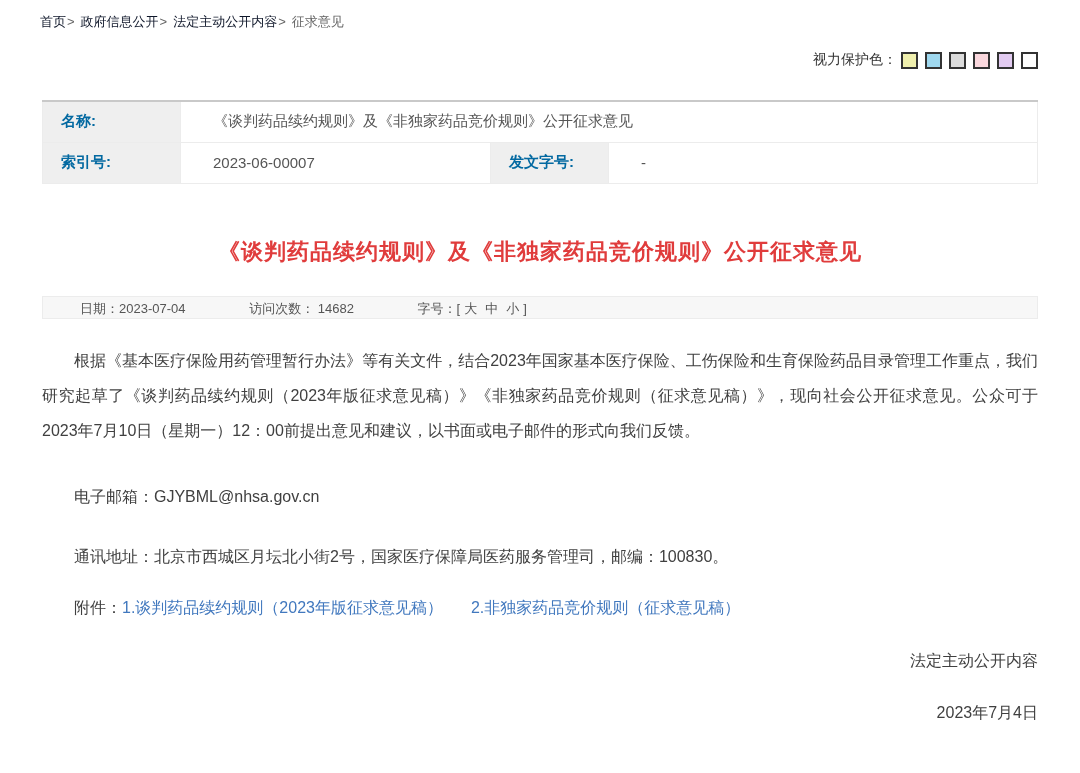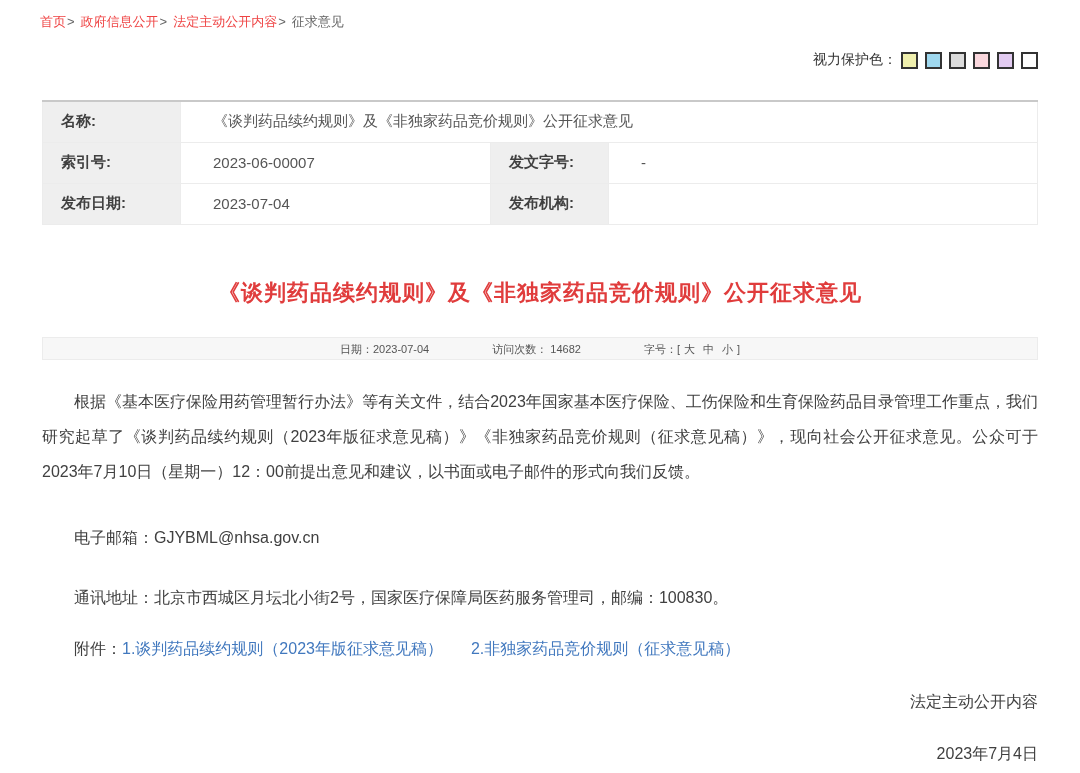--- a/index.html
+++ b/index.html
@@ -1,42 +1,42 @@
 <!DOCTYPE html>
 <html><head>
 <meta charset="utf-8">
 <style>
   * { margin:0; padding:0; box-sizing:border-box; }
   html,body { width:1080px; height:773px; background:#ffffff; overflow:hidden;
     font-family:"Liberation Sans","DejaVu Sans",sans-serif; }
 
   .breadcrumb { margin:13px 0 0 40px; font-size:13px; color:#666; }
-  .breadcrumb a { color:#ef4444; text-decoration:none; }
+  .breadcrumb a { color:#0f172a; text-decoration:none; }
   .breadcrumb .sep { color:#666; margin:0 6px 0 1px; }
 
   .eye-row { margin:20px 42px 0 0; display:flex; justify-content:flex-end; align-items:center;
     font-size:14px; color:#333; }
   .eye-row .swatches { display:flex; gap:7px; margin-left:4px; }
   .swatch { width:17px; height:17px; border:2px solid #333; display:inline-block; cursor:pointer; }
 
   .container { width:996px; margin:0 auto 0 42px; }
 
   table.info-table { width:996px; margin-top:31px; border-collapse:collapse;
     border:1px solid #ececec; border-top:2px solid #c9c9c9; }
   table.info-table td { height:41px; font-size:15px; border:1px solid #ececec; }
-  td.lbl { background:#efefef; color:#404040; font-weight:bold; padding-left:18px; width:138px; }
+  td.lbl { background:#efefef; color:#0369a1; font-weight:bold; padding-left:18px; width:138px; }
   td.lbl2 { width:118px;margin-left:37px; }
   td.val { color:#555; padding-left:32px; }
   td.val1 { width:310px; }
 
   h1.doc-title { margin-top:53px; text-align:center; font-size:22px; font-weight:bold;
     color:#e03c3c; letter-spacing:1px; }
 
   .meta-bar { margin-top:29px; height:23px; line-height:23px; background:#f7f7f7;
-    border:1px solid #ececec; text-align:center; font-size:11px; color:#555; }
+    border:1px solid #ececec; text-align:left; font-size:13px; color:#555;padding-left:7px; }
   .meta-bar .meta-item { margin:0 30px; }
   .meta-bar .fs-btn { cursor:pointer; margin:0 4px; color:#555; }
 
   .article { margin-top:24px; font-size:16px; color:#404040; }
   .article p.body-para { text-indent:2em; line-height:35px; text-align:justify; }
   .article .line { margin-top:39px; padding-left:2em; }
   .attach-block { margin-top:30px; padding-left:2em; display:flex;text-align:center; }
   .attach-links { display:flex; flex-direction:row; gap:28px; }
   .attach-links a { color:#4178be; text-decoration:none; cursor:pointer; }
   .sign-block { margin-top:32px; text-align:right; }
@@ -68,26 +68,20 @@
         <tr>
       <td class="lbl">名称:</td>
       <td class="val" colspan="3">《谈判药品续约规则》及《非独家药品竞价规则》公开征求意见</td>
     </tr>
     <tr>
       <td class="lbl">索引号:</td>
       <td class="val val1">2023-06-00007</td>
       <td class="lbl lbl2">发文字号:</td>
       <td class="val">-</td>
     </tr>
-    <tr>
-      <td class="lbl">发布日期:</td>
-      <td class="val val1">2023-07-04</td>
-      <td class="lbl lbl2">发布机构:</td>
-      <td class="val"></td>
-    </tr>
   </tbody>
     </table>
 
   <h1 class="doc-title">《谈判药品续约规则》及《非独家药品竞价规则》公开征求意见</h1>
 
   <div class="meta-bar">
     <span class="meta-item"><span>日期：</span><span>2023-07-04</span></span>
     <span class="meta-item"><span>访问次数：</span> <span>14682</span></span>
     <span class="meta-item"><span>字号：[</span><span class="fs-btn">大</span><span class="fs-btn">中</span><span class="fs-btn">小</span><span>]</span></span>
   </div>

